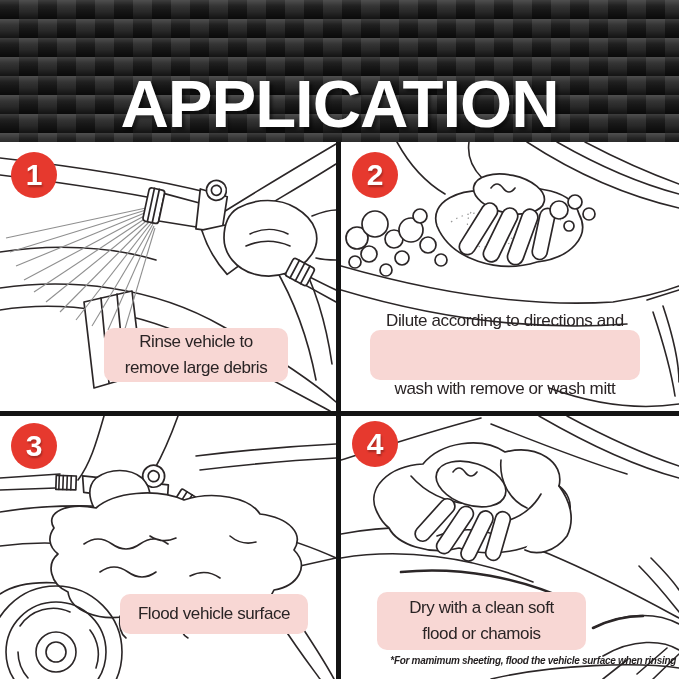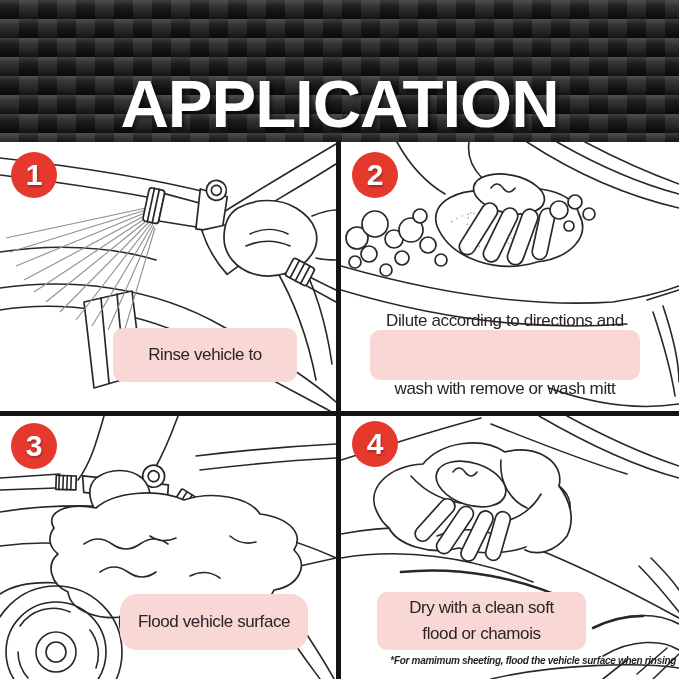--- a/index.html
+++ b/index.html
@@ -41,23 +41,23 @@
     z-index:3;
   }
   .p3 .badge{top:7px;} .p4 .badge{top:5px;}
   
   .caption{
     position:absolute;z-index:2;background:#f8d7d4;border-radius:10px;
     display:flex;flex-direction:column;align-items:center;justify-content:center;
     color:#2a2425;font-size:17px;line-height:26px;letter-spacing:-0.4px;
     text-align:center;white-space:nowrap;
   }
-  .cap1{left:113px;top:186px;width:184px;height:54px;}
+  .cap1{left:104px;top:186px;width:184px;height:54px;}
   .cap2{left:29px;top:188px;width:270px;height:50px;gap:42px;}
-  .cap3{left:120px;top:178px;width:188px;height:56px;border-radius:17px;}
+  .cap3{left:120px;top:178px;width:188px;height:40px;}
   .cap4{left:36px;top:176px;width:209px;height:58px;}
   
   .footnote{
     position:absolute;right:3px;top:239px;z-index:3;
     font-style:italic;font-weight:bold;font-size:10px;letter-spacing:-0.3px;
     color:#231f20;white-space:nowrap;
   }
   .ink{stroke:#2b2627;fill:none;stroke-width:1.6;stroke-linecap:round;stroke-linejoin:round;}
   .inkfill{stroke:#2b2627;fill:#ffffff;stroke-width:1.7;stroke-linecap:round;stroke-linejoin:round;}
   .spray{stroke:#8f8f8f;fill:none;stroke-width:1.1;}
@@ -126,20 +126,21 @@
         <g class="inkfill" transform="translate(300,130) rotate(28)">
           <rect x="-12" y="-10" width="24" height="20" rx="3"></rect>
           <path fill="none" d="M-6,-10 L-6,10 M0,-10 L0,10 M6,-10 L6,10"></path>
         </g>
       </svg>
       <div class="badge">
         <span>1</span>
       </div>
       <div class="caption cap1">
         <div>Rinse vehicle to</div>
+        <div>remove large debris</div>
       </div>
     </section>
 
     <section class="panel p2">
       <svg viewBox="0 0 338 269" aria-hidden="true">
         <g class="ink">
           <path d="M216,0 C258,24 300,42 338,52"></path>
           <path d="M244,0 C282,20 316,34 338,42"></path>
           <path d="M186,0 C232,30 286,54 338,66"></path>
           <path d="M56,0 C68,22 84,40 104,52"></path>

